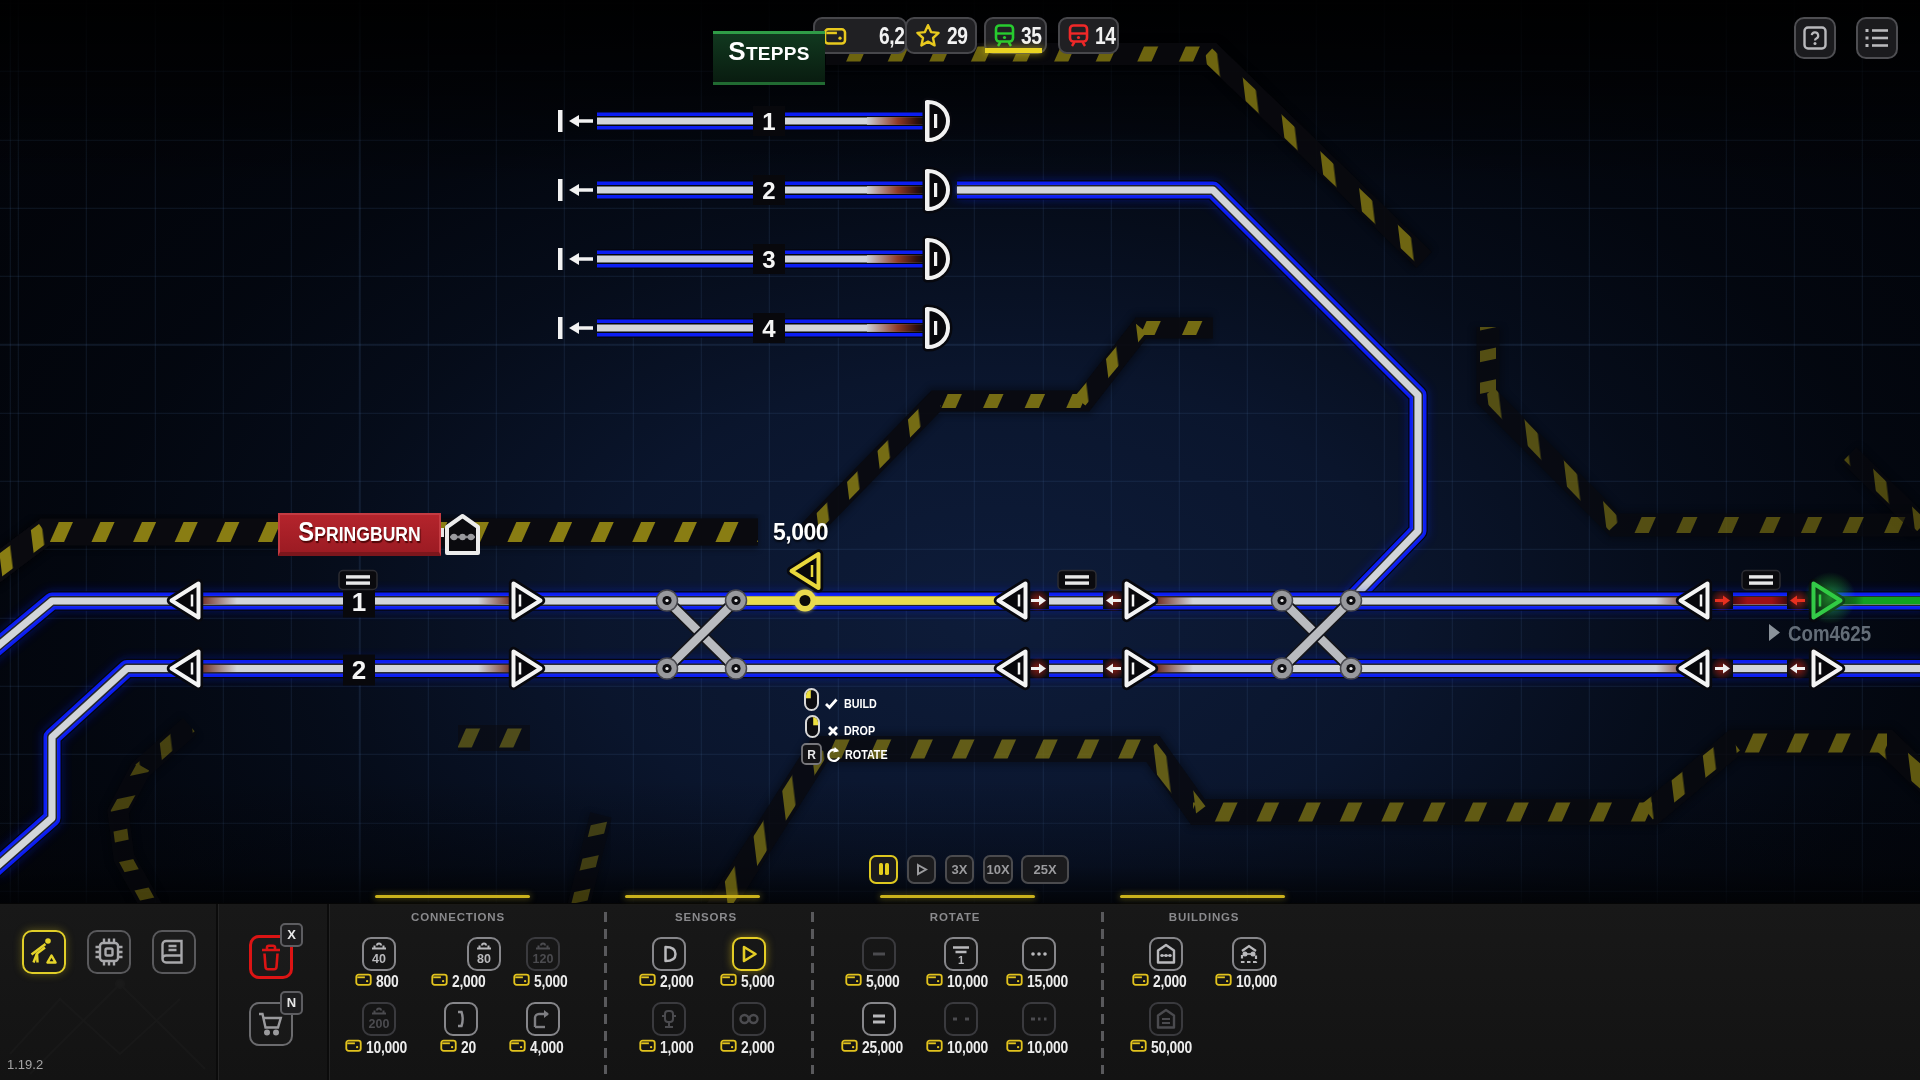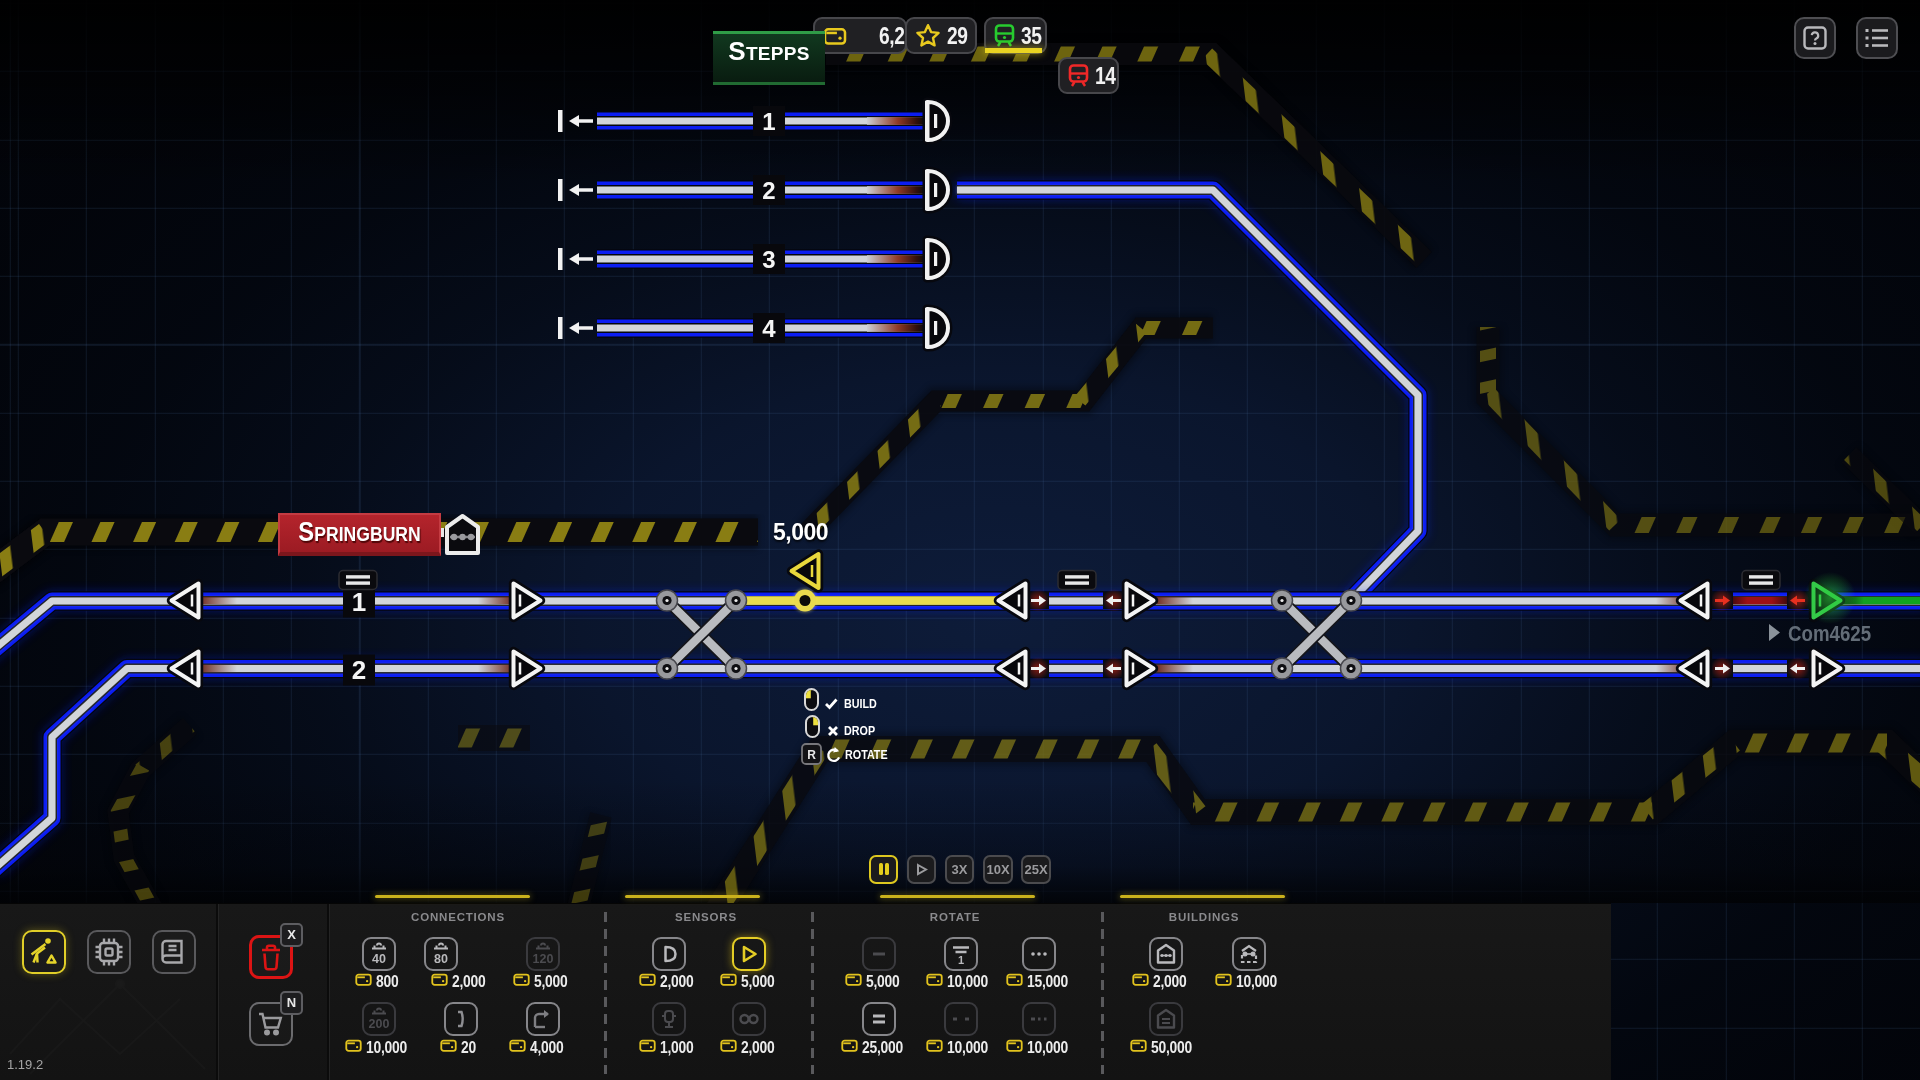--- a/index.html
+++ b/index.html
@@ -42,21 +42,21 @@
 .trbtn{position:absolute;top:17px;width:42px;height:42px;background:#1b1b1e;border:2px solid #4e4e52;border-radius:10px;}
 
 #timepanel{position:absolute;left:869px;top:794px;width:182px;height:52px;background:#1c1c1e;
   border:1px solid #2e2e30;border-radius:9px;}
 #timepanel .t1{position:absolute;left:44px;top:2px;font-weight:bold;font-size:41px;color:#dedede;
   letter-spacing:-1px;transform:scaleX(.86);transform-origin:0 50%;}
 #timepanel .t2{position:absolute;left:137px;top:10px;font-weight:bold;font-size:20px;color:#d8d8d8;transform:scaleX(.88);transform-origin:0 0;}
 .spdbtn{position:absolute;top:855px;height:29px;background:#1b1b1d;border:2px solid #4b4b4e;border-radius:7px;
   color:#9b9b9e;font-weight:bold;font-size:13px;text-align:center;line-height:25px;}
 
-#toolbar{position:absolute;left:0;top:903px;width:1611px;height:177px;background:linear-gradient(#181818,#131313);
+#toolbar{position:absolute;left:0;top:903px;width:1920px;height:177px;background:linear-gradient(#181818,#131313);
   border-top:1px solid #050505;}
 #toolbar .sep{position:absolute;top:0;width:2px;height:177px;background:#0b0b0b;box-shadow:1px 0 0 #242424;}
 #toolbar .dash{position:absolute;top:8px;width:3px;height:162px;
   background:repeating-linear-gradient(to bottom,#59595c 0 10px,transparent 10px 17px);}
 .secthead{position:absolute;top:7px;color:#8a8a8d;font-weight:bold;font-size:11.5px;letter-spacing:.8px;}
 .toolbtn{position:absolute;width:44px;height:44px;border-radius:10px;background:rgba(255,255,255,.02);}
 .itembtn{position:absolute;width:34px;height:34px;border-radius:9px;border:2px solid #86868a;}
 .itembtn.dis{border-color:#3a3a3e;}
 .itembtn.sel{border-color:#e4cd25;box-shadow:0 0 9px rgba(220,190,20,.55);}
 .price{position:absolute;height:16px;color:#ececec;font-weight:bold;font-size:16.5px;letter-spacing:-.3px;white-space:nowrap;transform:scaleX(.84);transform-origin:0 0;}
@@ -469,21 +469,21 @@
 <div class="pill" style="left:984px;width:63px;">
       <svg width="21" height="23" viewBox="0 0 21 23">
         <rect x="2" y="1.5" width="17" height="16" rx="3.5" fill="none" stroke="#27cb2f" stroke-width="2.6"></rect>
         <path d="M 3,9.5 H 18" stroke="#27cb2f" stroke-width="2.4"></path>
         <circle cx="10.5" cy="13.5" r="1.6" fill="#27cb2f"></circle>
         <path d="M 6.5,18 L 4,22 M 14.5,18 L 17,22" stroke="#27cb2f" stroke-width="2.4"></path>
       </svg>
       <span>35</span>
     </div>
 <div class="abs" style="left:985px;top:48px;width:57px;height:4.5px;background:#e9d422;box-shadow:0 0 7px 1px rgba(230,210,30,.5);"></div>
-<div class="pill" style="left:1058px;width:61px;margin-top:40px;">
+<div class="pill" style="left:1058px;width:61px;">
       <svg width="21" height="23" viewBox="0 0 21 23">
         <rect x="2" y="1.5" width="17" height="16" rx="3.5" fill="none" stroke="#ef2828" stroke-width="2.6"></rect>
         <path d="M 3,9.5 H 18" stroke="#ef2828" stroke-width="2.4"></path>
         <circle cx="10.5" cy="13.5" r="1.6" fill="#ef2828"></circle>
         <path d="M 6.5,18 L 4,22 M 14.5,18 L 17,22" stroke="#ef2828" stroke-width="2.4"></path>
       </svg>
       <span>14</span>
     </div>
 <div id="stepps"><b>S</b>TEPPS</div>
 <div id="springburn"><span class="in"><b>S</b>PRINGBURN</span></div>
@@ -511,21 +511,21 @@
 <div class="legtxt" style="left:845px;top:748px;">ROTATE</div>
 <div class="spdbtn" style="left:869px;width:29px;border-color:#dec81f;"><svg width="14" height="14" viewBox="0 0 14 14" style="margin-top:5px;">
         <rect x="2" y="1" width="4" height="12" rx="1.6" fill="#e4ce1d"></rect>
         <rect x="8" y="1" width="4" height="12" rx="1.6" fill="#e4ce1d"></rect>
       </svg></div>
 <div class="spdbtn" style="left:907px;width:29px;"><svg width="13" height="13" viewBox="0 0 13 13" style="margin-top:6px;">
         <path d="M 3,2 L 11,6.5 L 3,11 Z" fill="none" stroke="#9b9b9e" stroke-width="2"></path>
       </svg></div>
 <div class="spdbtn" style="left:945px;width:29px;">3X</div>
 <div class="spdbtn" style="left:983px;width:30px;">10X</div>
-<div class="spdbtn" style="left:1021px;width:30px;">25X</div>
+<div class="spdbtn" style="left:1021px;width:48px;">25X</div>
 <div id="toolbar">
 <svg width="215" height="177" viewBox="0 0 215 177" style="position:absolute;left:0;top:0;opacity:.3;">
         <g stroke="#222" stroke-width="2" fill="none">
           <path d="M 10,150 L 60,95 L 120,150 L 180,95 M 30,170 L 120,80 L 205,165 M 60,95 L 120,150"></path>
           <circle cx="120" cy="80" r="4" fill="#262626"></circle>
         </g>
       </svg>
 <div class="sep" style="left:216px;"></div>
 <div class="sep" style="left:327px;"></div>
 <div class="dash" style="left:604px;"></div>
@@ -572,21 +572,21 @@
             <circle cx="25" cy="28.5" r="1.8" fill="#9a9a9d"></circle>
           </g>
         </svg></div>
 <div class="keycap" style="left:280px;top:87px;">N</div>
 <div class="itembtn" style="left:362px;top:33px;"><svg width="30" height="30" viewBox="0 0 30 30">
           <g stroke="#b9b9bc" stroke-width="2" fill="none">
             <path d="M 8,9.5 H 22 M 10.5,9.5 V 6.5 M 19.5,9.5 V 6.5 M 13,6.5 a 2,2 0 0 1 4,0"></path>
           </g>
           <text x="15" y="24" text-anchor="middle" font-weight="bold" font-size="12.5" fill="#b9b9bc" font-family="Liberation Sans,sans-serif">40</text>
         </svg></div>
-<div class="itembtn" style="left:424px;top:33px;"><svg width="30" height="30" viewBox="0 0 30 30">
+<div class="itembtn" style="left:467px;top:33px;border-radius:10px;"><svg width="30" height="30" viewBox="0 0 30 30">
           <g stroke="#b9b9bc" stroke-width="2" fill="none">
             <path d="M 8,9.5 H 22 M 10.5,9.5 V 6.5 M 19.5,9.5 V 6.5 M 13,6.5 a 2,2 0 0 1 4,0"></path>
           </g>
           <text x="15" y="24" text-anchor="middle" font-weight="bold" font-size="12.5" fill="#b9b9bc" font-family="Liberation Sans,sans-serif">80</text>
         </svg></div>
 <div class="itembtn dis" style="left:526px;top:33px;"><svg width="30" height="30" viewBox="0 0 30 30">
           <g stroke="#4b4b4f" stroke-width="2" fill="none">
             <path d="M 8,9.5 H 22 M 10.5,9.5 V 6.5 M 19.5,9.5 V 6.5 M 13,6.5 a 2,2 0 0 1 4,0"></path>
           </g>
           <text x="15" y="24" text-anchor="middle" font-weight="bold" font-size="12.5" fill="#4b4b4f" font-family="Liberation Sans,sans-serif">120</text>

